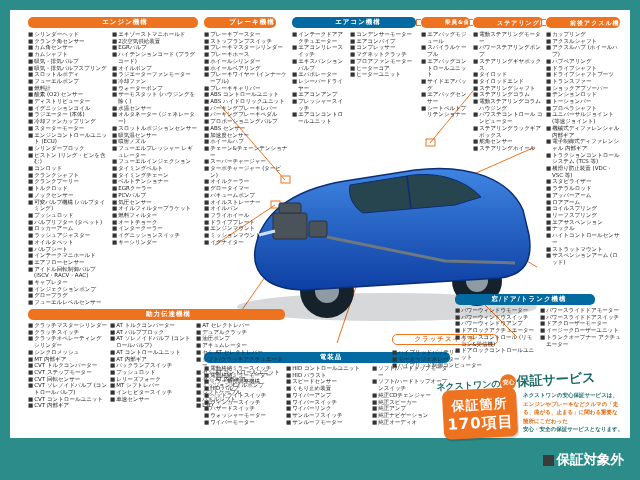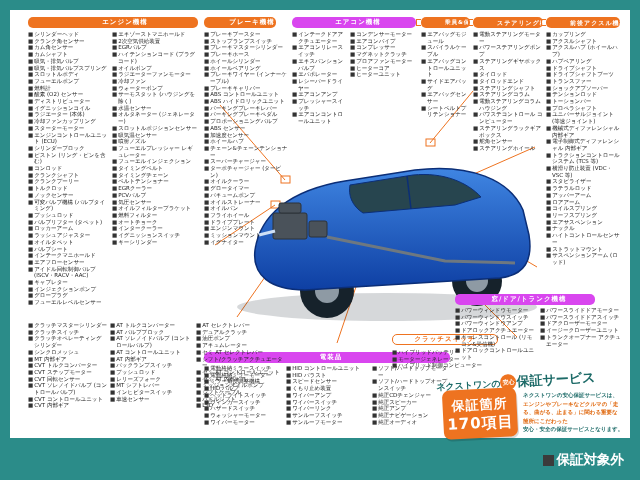--- a/index.html
+++ b/index.html
@@ -5,21 +5,21 @@
   * { margin:0; padding:0; box-sizing:border-box; }
   html,body { width:640px; height:480px; }
   body { font-family:"DejaVu Sans","Liberation Sans",sans-serif; }
   #stage { position:relative; width:640px; height:480px; background:#2B8C89; overflow:hidden; }
   #panel { position:absolute; left:10px; top:10px; width:620px; height:428px; background:#ffffff; }
 
   .sec-h { position:absolute; height:11px; border-radius:5px; color:#fff;
            font-size:6.5px; font-weight:bold; text-align:center; line-height:11px;
            letter-spacing:1px; white-space:nowrap; overflow:hidden; }
   .sec-h.orange { background:#EE7320;padding-left:24px; }
-  .sec-h.dark   { background:#d946ef;padding-left:8px; }
+  .sec-h.dark   { background:#0369a1;padding-left:8px; }
   .sec-h.outline{ background:#fff; border:1px solid #EE7320; color:#EE7320; line-height:9px; }
 
   .col { position:absolute; font-size:5.5px; line-height:1.22; color:#222; }
   .item { padding-left:6px; text-indent:-6px; }
   .item::before { content:"■"; margin-right:1px; color:#333; }
 
   .connector { position:absolute; width:5px; height:7px; border:1px solid #EE7320; border-right:none; }
 
   #car-wrap { position:absolute; left:215px; top:85px; width:330px; height:265px; }
 
@@ -96,20 +96,21 @@
       <path d="M44,150 L60,146" stroke="#CFE0F5" stroke-width="3"></path>
     </svg>
   </div>
 
   <div class="sec-h orange" style="left:28px;  top:17px;  width:170px;">エンジン機構</div>
   <div class="sec-h orange" style="left:204px; top:17px;  width:72px;">ブレーキ機構</div>
   <div class="sec-h dark" style="left:292px; top:17px;  width:124px;">エアコン機構</div>
   <div class="sec-h orange" style="left:421px; top:17px;  width:49px; font-size:5.5px;">乗員&amp;保護機構</div>
   <div class="sec-h orange" style="left:473px; top:17px;  width:70px; font-size:6px;">ステアリング機構</div>
   <div class="sec-h orange" style="left:546px; top:17px;  width:74px; font-size:6px;">前後アクスル機構</div>
+  <div class="sec-h orange" style="left:28px;  top:309px; width:257px;">動力伝達機構</div>
   <div class="sec-h outline" style="left:392px; top:334px; width:106px;">クラッチスイッチ</div>
   <div class="sec-h dark" style="left:455px; top:294px; width:140px;">窓/ドア/トランク機構</div>
   <div class="sec-h dark" style="left:204px; top:352px; width:246px;">電装品</div>
 
   <div class="connector" style="left:416px; top:19px;"></div>
   <div class="connector" style="left:468px; top:19px;"></div>
   <div class="connector" style="left:541px; top:19px;"></div>
 
   <div class="col" style="left:28px;  top:31px;  width:82px;">
       <div class="item">シリンダーヘッド</div>

